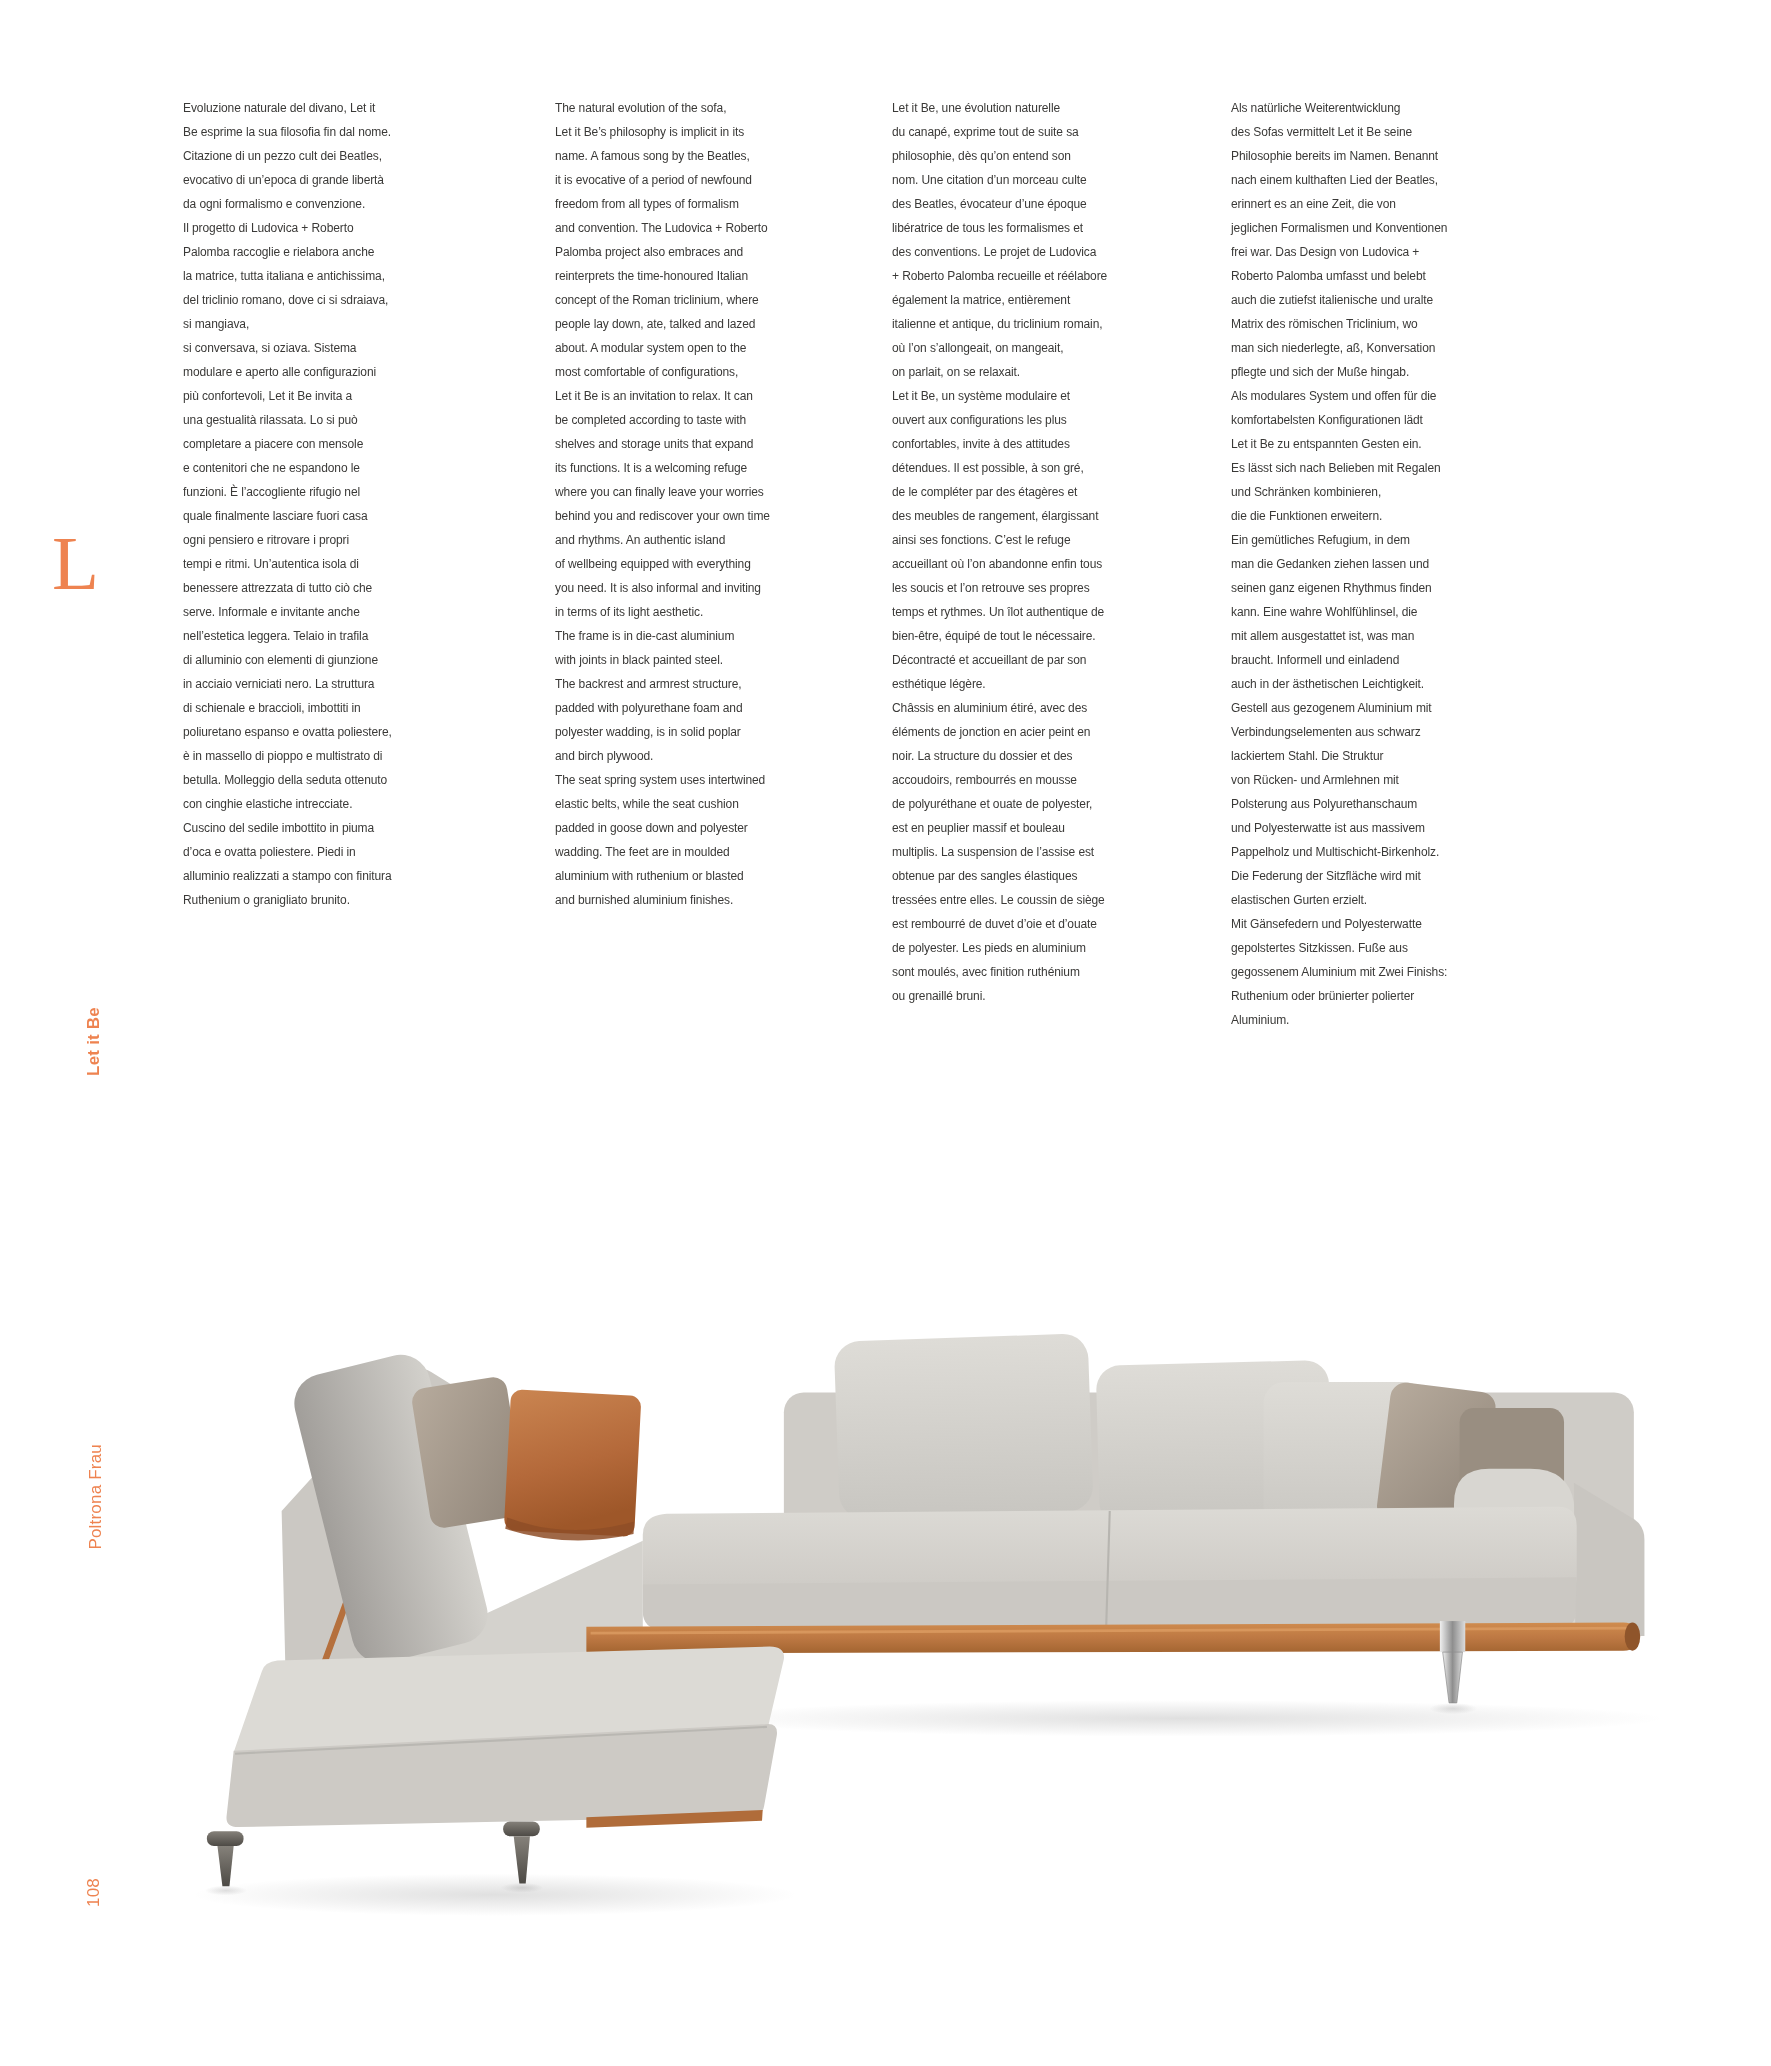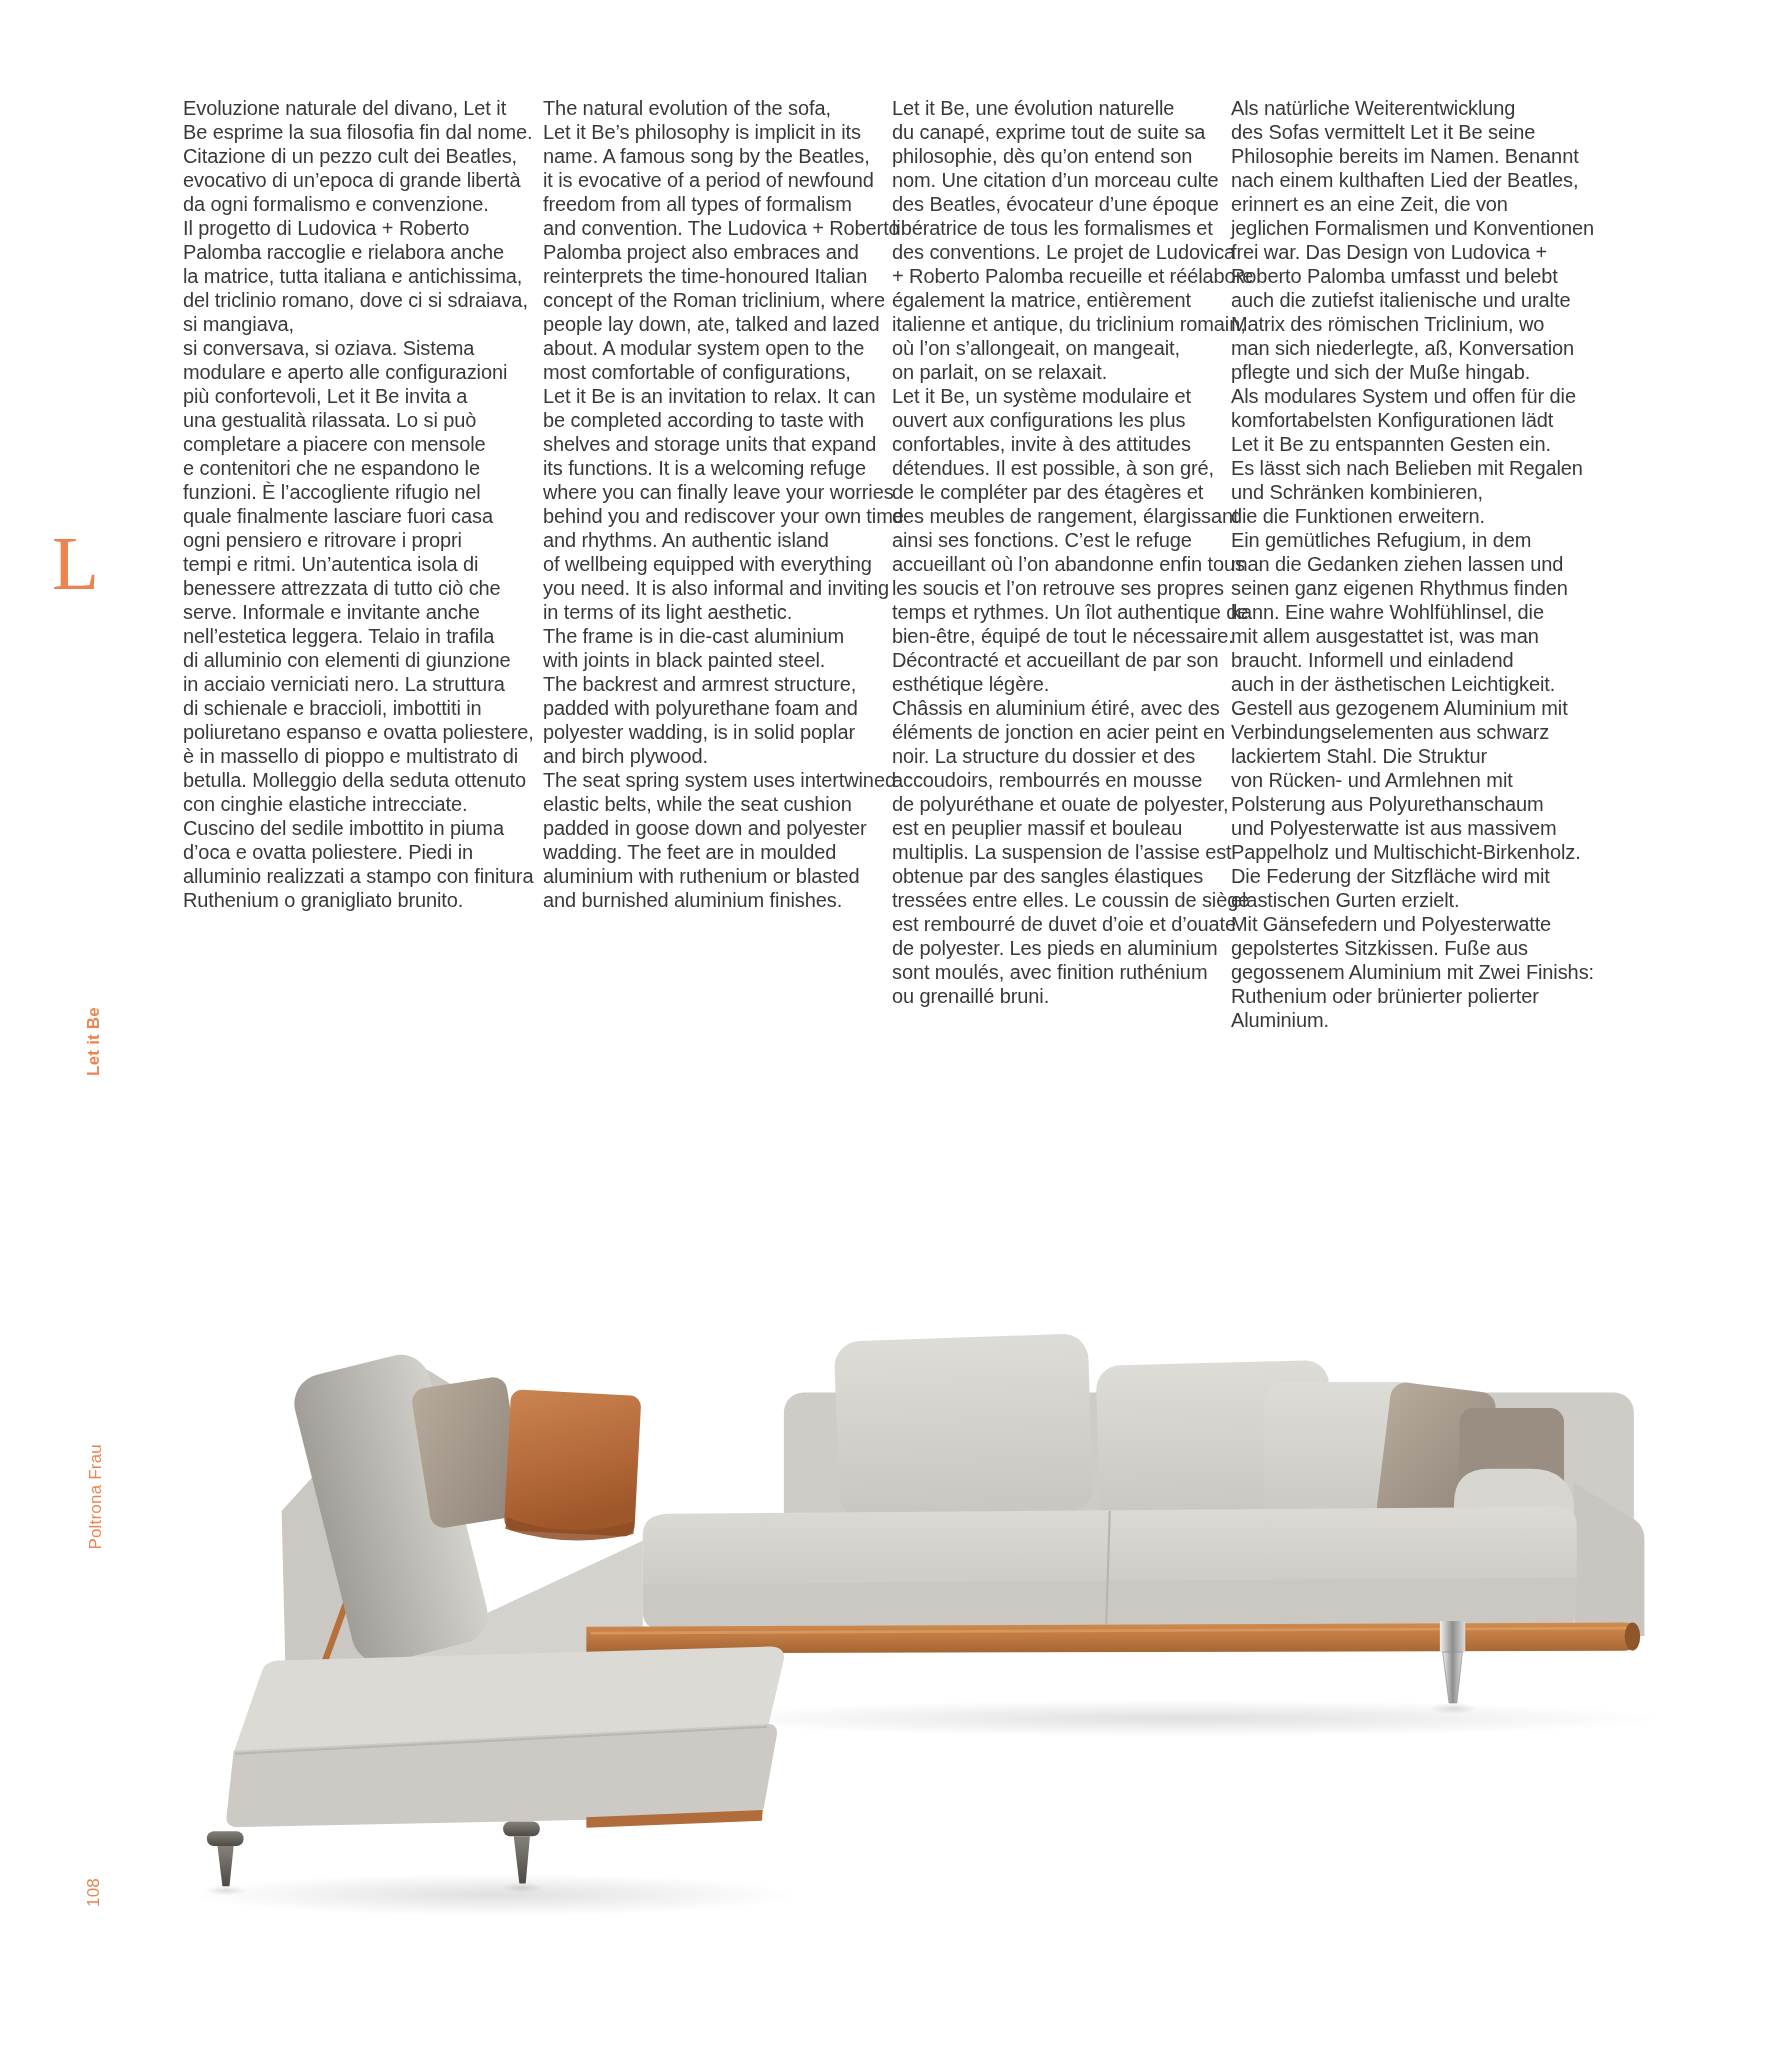--- a/index.html
+++ b/index.html
@@ -7,21 +7,21 @@
     width: 1771px; height: 2066px;
     background: #ffffff;
     position: relative;
     font-family: "Liberation Sans", sans-serif;
     overflow: hidden;
   }
   .col {
     position: absolute;
     top: 96px;
     width: 358px;
-    font-size: 20px;
+    font-size: 12px;
     line-height: 24px;
     letter-spacing: -0.1px;
     color: #3a3937;
     white-space: pre;
   }
   .dropcap {
     position: absolute;
     left: 52px; top: 525px;
     font-family: "Liberation Serif", serif;
     font-size: 77px;
@@ -75,21 +75,21 @@
 in acciaio verniciati nero. La struttura
 di schienale e braccioli, imbottiti in
 poliuretano espanso e ovatta poliestere,
 è in massello di pioppo e multistrato di
 betulla. Molleggio della seduta ottenuto
 con cinghie elastiche intrecciate.
 Cuscino del sedile imbottito in piuma
 d’oca e ovatta poliestere. Piedi in
 alluminio realizzati a stampo con finitura
 Ruthenium o granigliato brunito.</div>
-  <div class="col" style="left:543px">The natural evolution of the sofa,
+  <div class="col" style="left:555px">The natural evolution of the sofa,
 Let it Be’s philosophy is implicit in its
 name. A famous song by the Beatles,
 it is evocative of a period of newfound
 freedom from all types of formalism
 and convention. The Ludovica + Roberto
 Palomba project also embraces and
 reinterprets the time-honoured Italian
 concept of the Roman triclinium, where
 people lay down, ate, talked and lazed
 about. A modular system open to the

